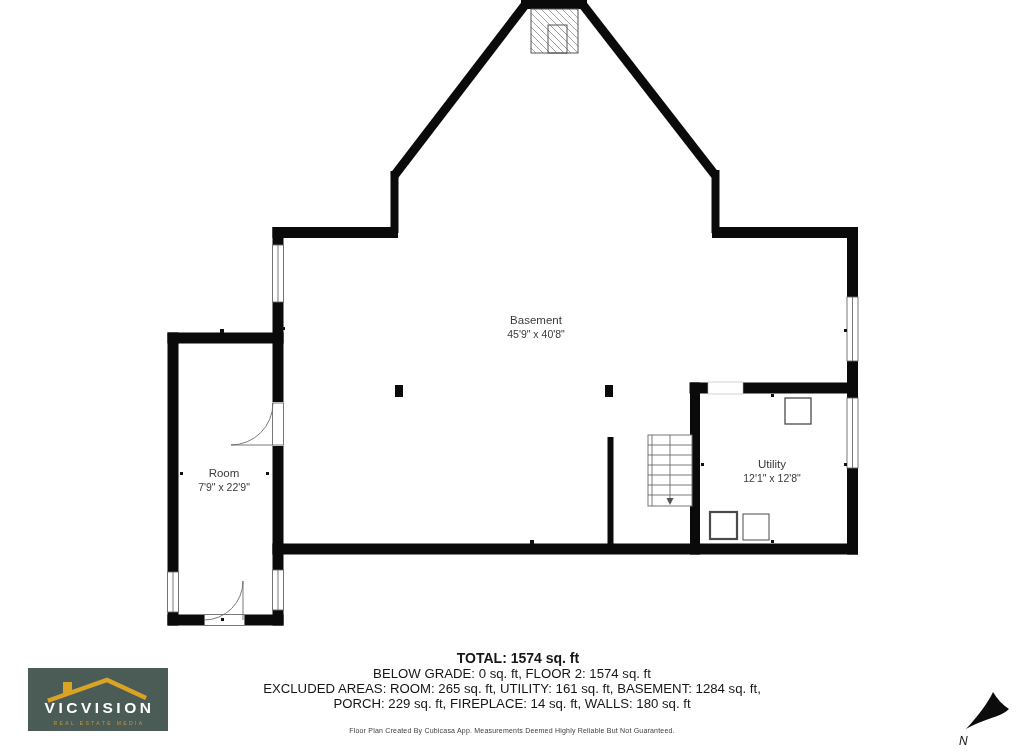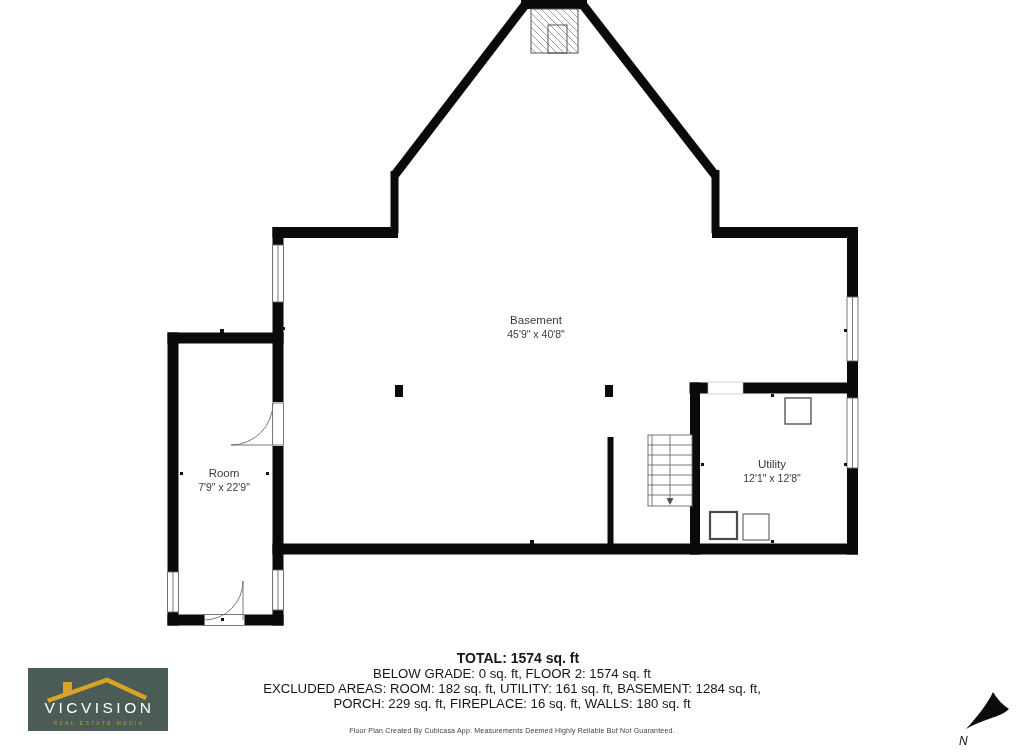--- a/index.html
+++ b/index.html
@@ -21,21 +21,21 @@
   .summary{position:absolute;left:0;right:0;top:651px;text-align:center;color:#161616;}
   .summary .total{font-size:14px;font-weight:bold;line-height:15px;padding-left:12px;}
   .summary .line{font-size:13.2px;line-height:15px;}
   .disclaimer{position:absolute;left:0;right:0;top:727px;text-align:center;
               font-size:7px;color:#3c3c3c;letter-spacing:0.2px;}
 
   
   .logo{position:absolute;left:28px;top:668px;width:140px;height:63px;
         background:#4b5b55;display:flex;flex-direction:column;align-items:center;}
   .logo .rooficon{margin-top:3px;}
-  .logo .title{color:#ffffff;font-weight:normal;font-size:15.5px;letter-spacing:3.5px;
+  .logo .title{color:#ffffff;font-weight:bold;font-size:15.5px;letter-spacing:3.5px;
                margin-top:-6px;padding-left:3px;white-space:nowrap;}
   .logo .tagline{color:#c9992b;font-size:5px;letter-spacing:2.4px;margin-top:3px;
                  padding-left:2px;white-space:nowrap;}
 
   
   .north{position:absolute;left:953px;top:678px;}
   .north .nlabel{font-size:12px;font-style:italic;fill:#111;}
 </style>
 </head>
 <body>
@@ -150,22 +150,22 @@
     <text class="roomname" x="224" y="477" text-anchor="middle">Room</text>
     <text class="roomdims" x="224" y="491" text-anchor="middle">7'9" x 22'9"</text>
 
     <text class="roomname" x="772" y="468" text-anchor="middle">Utility</text>
     <text class="roomdims" x="772" y="482" text-anchor="middle">12'1" x 12'8"</text>
   </svg>
 
   <div class="summary">
     <div class="total">TOTAL: 1574 sq. ft</div>
     <div class="line">BELOW GRADE: 0 sq. ft, FLOOR 2: 1574 sq. ft</div>
-    <div class="line">EXCLUDED AREAS: ROOM: 182 sq. ft, UTILITY: 161 sq. ft, BASEMENT: 1284 sq. ft,</div>
-    <div class="line">PORCH: 229 sq. ft, FIREPLACE: 16 sq. ft, WALLS: 180 sq. ft</div>
+    <div class="line">EXCLUDED AREAS: ROOM: 265 sq. ft, UTILITY: 161 sq. ft, BASEMENT: 1284 sq. ft,</div>
+    <div class="line">PORCH: 229 sq. ft, FIREPLACE: 14 sq. ft, WALLS: 180 sq. ft</div>
   </div>
   <div class="disclaimer">Floor Plan Created By Cubicasa App. Measurements Deemed Highly Reliable But Not Guaranteed.</div>
 
   <div class="logo">
     <svg class="rooficon" width="140" height="34" viewBox="0 0 140 34">
       <path d="M22,29 L79,9 L116,26" fill="none" stroke="#d9a326" stroke-width="4.5" stroke-linecap="square"></path>
       <rect x="35" y="11" width="9" height="11" fill="#d9a326"></rect>
     </svg>
     <div class="title">VICVISION</div>
     <div class="tagline">REAL ESTATE MEDIA</div>

